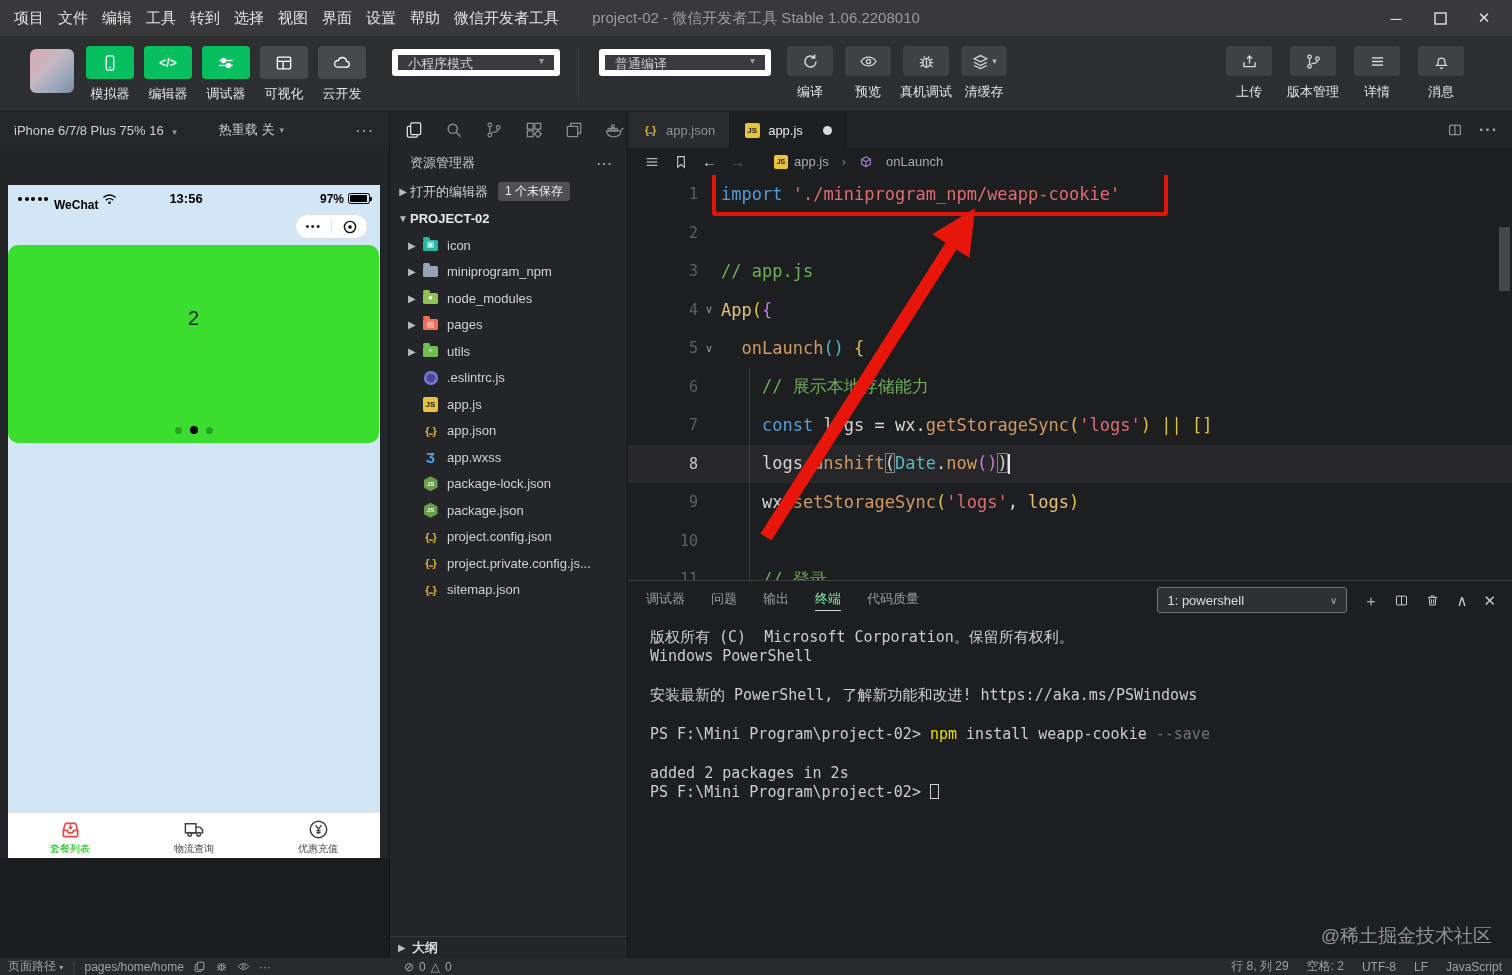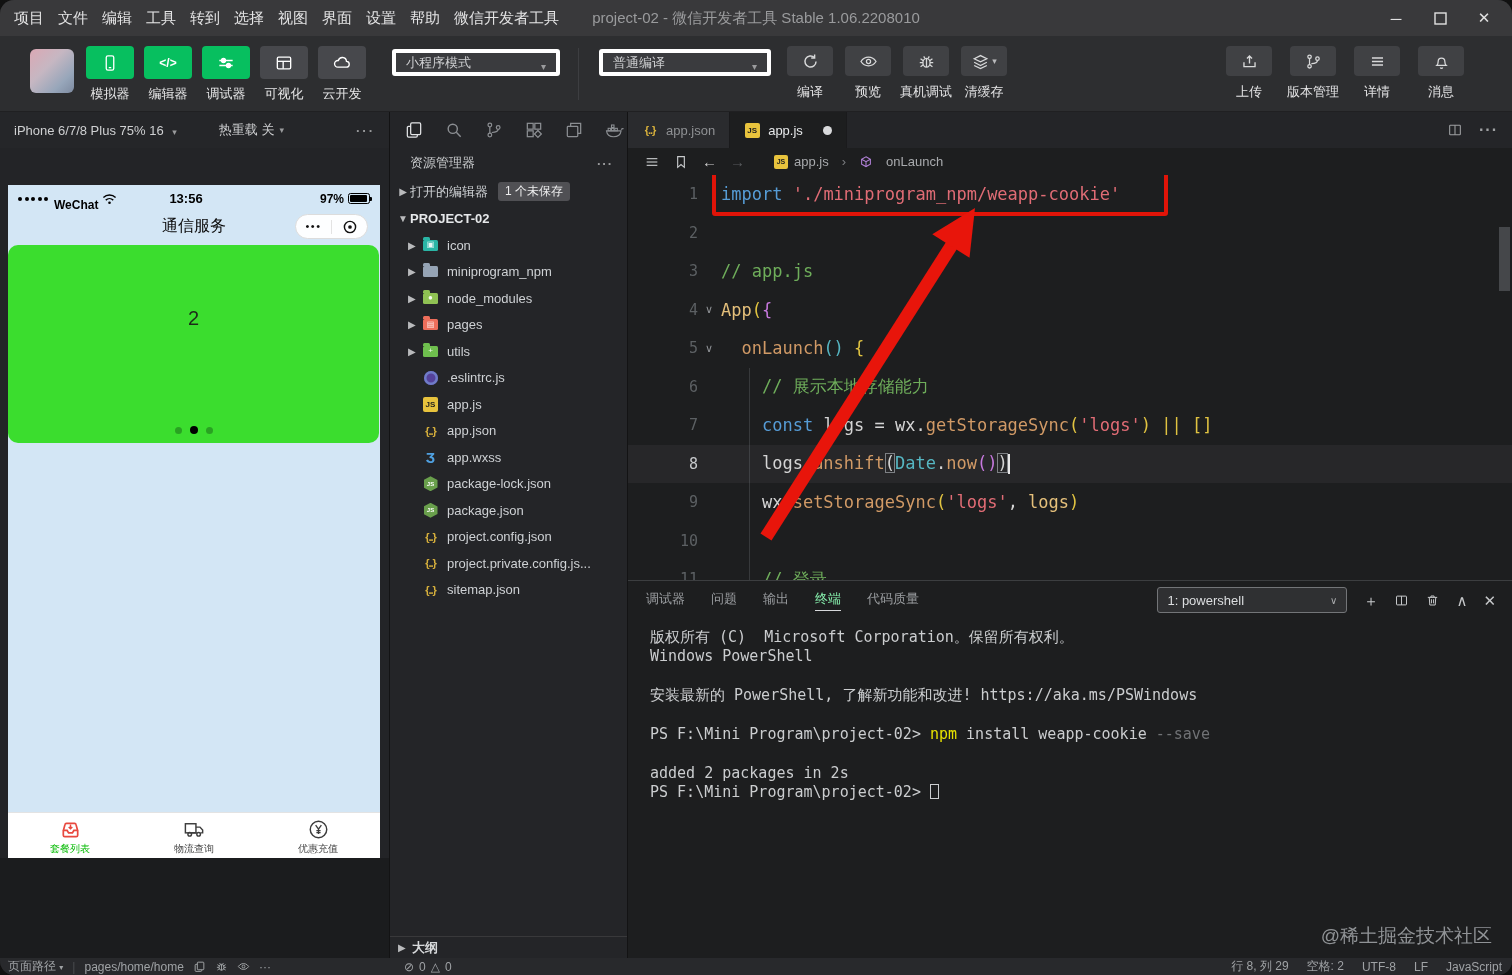--- a/index.html
+++ b/index.html
@@ -1,38 +1,38 @@
 <!DOCTYPE html>
 <html><head>
 <meta charset="utf-8">
 <style>
   * { margin:0; padding:0; box-sizing:border-box; }
   html,body { width:1512px; height:975px; overflow:hidden; background:#111; }
   body { font-family:"Liberation Sans", sans-serif; }
-  #app { position:relative; width:1512px; height:975px; background:#1d1e1f; overflow:hidden;border-radius:14px; }
+  #app { position:relative; width:1512px; height:975px; background:#1d1e1f; overflow:hidden; }
 
   
   .titlebar { position:absolute; left:0; top:0; width:1512px; height:36px; background:#39393b; display:flex; align-items:center; }
   .menus { display:flex; gap:14px; padding-left:14px; }
   .menu-item { color:#e3e3e4; font-size:15px; cursor:default; white-space:nowrap; }
   .win-title { position:absolute; left:0; right:0; text-align:center; color:#9a9b9d; font-size:15px; pointer-events:none; }
   .win-controls { position:absolute; right:6px; top:0; height:36px; display:flex; }
   .win-btn { width:44px; height:36px; display:flex; align-items:center; justify-content:center; color:#e2e2e2; font-size:15px; }
   .win-btn svg { width:13px; height:13px; }
 
   
   .toolbar { position:absolute; left:0; top:36px; width:1512px; height:76px; background:#2d2e30; display:flex; align-items:flex-start; border-bottom:1px solid #202022; }
   .avatar { width:44px; height:44px; border-radius:6px; margin:13px 12px 0 30px; background:linear-gradient(135deg,#dba8b4 0%,#c6b7c2 40%,#97a6ba 75%,#7d8aa0 100%); }
   .tb-primary { display:flex; gap:10px; margin-top:10px; }
   .tb-btn { width:48px; display:flex; flex-direction:column; align-items:center; }
   .tb-btn .box { width:48px; height:33px; border-radius:4px; display:flex; align-items:center; justify-content:center; color:#fff; }
   .tb-btn .box.green { background:#07bf5f; }
   .tb-btn .box.gray { background:#47484c; }
   .tb-btn .lbl { margin-top:6px; font-size:13px; color:#e6e6e7; white-space:nowrap; }
-  .select { height:27px; margin-top:13px; background:#3a3b3e; border:4px solid #ffffff; border-radius:3px; color:#cfd0d2; font-size:13px; display:flex; align-items:flex-end; padding:0 10px; justify-content:space-between; }
+  .select { height:27px; margin-top:13px; background:#3a3b3e; border:6px solid #ffffff; border-radius:3px; color:#cfd0d2; font-size:13px; display:flex; align-items:flex-start; padding:0 10px; justify-content:space-between; }
   .select .caret { color:#9a9b9d; font-size:10px; margin-left:8px; }
   .select.mode { width:168px; margin-left:26px; }
   .select.compile { width:172px; margin-left:20px; }
   .vdiv { width:1px; height:52px; background:#3d3e41; margin:12px 0 0 18px; }
   .tb-actions { display:flex; gap:8px; margin-top:10px; margin-left:14px; }
   .tb-act { width:50px; display:flex; flex-direction:column; align-items:center; }
   .tb-act .box { width:46px; height:30px; border-radius:4px; background:#404144; color:#d8d9da; display:flex; align-items:center; justify-content:center; }
   .tb-act .lbl { margin-top:7px; font-size:13px; color:#e3e3e4; white-space:nowrap; }
   .tb-act .dd { font-size:9px; color:#b9babc; margin-left:2px; }
   .flex-sp { flex:1; }
@@ -388,21 +388,20 @@
         </span>
         <span class="p-time">13:56</span>
         <span class="p-right">
           <span class="p-batt-pct">97%</span>
           <span class="battery">
               <i></i>
             </span>
         </span>
       </div>
       <div class="p-nav">
-        <div class="p-nav-title">通信服务</div>
         <div class="capsule">
           <span class="dots">•••</span>
           <span class="sep"></span>
           <span class="target">
             <svg width="16" height="16" viewBox="0 0 20 20">
                 <circle cx="10" cy="10" r="7" fill="none" stroke="#111" stroke-width="1.8"></circle>
                 <circle cx="10" cy="10" r="2.3" fill="#111"></circle>
               </svg>
           </span>
         </div>

